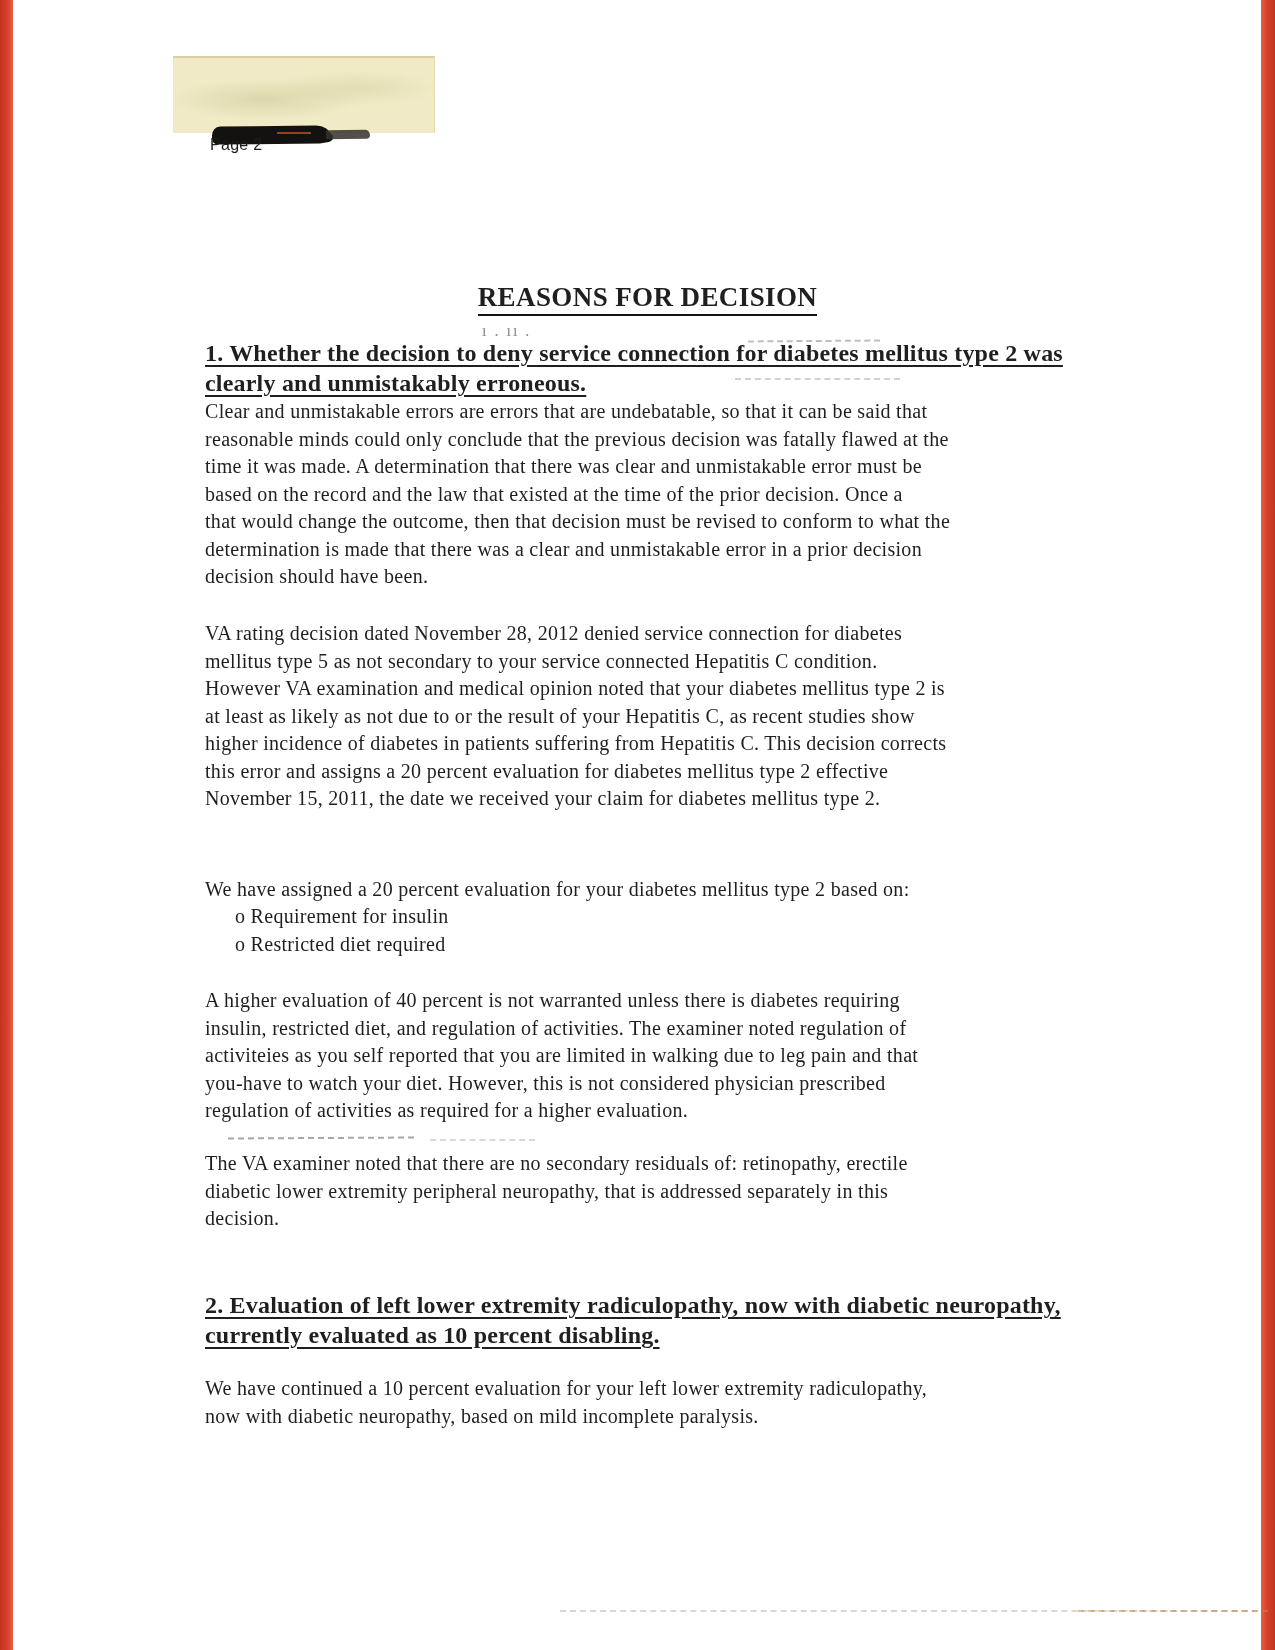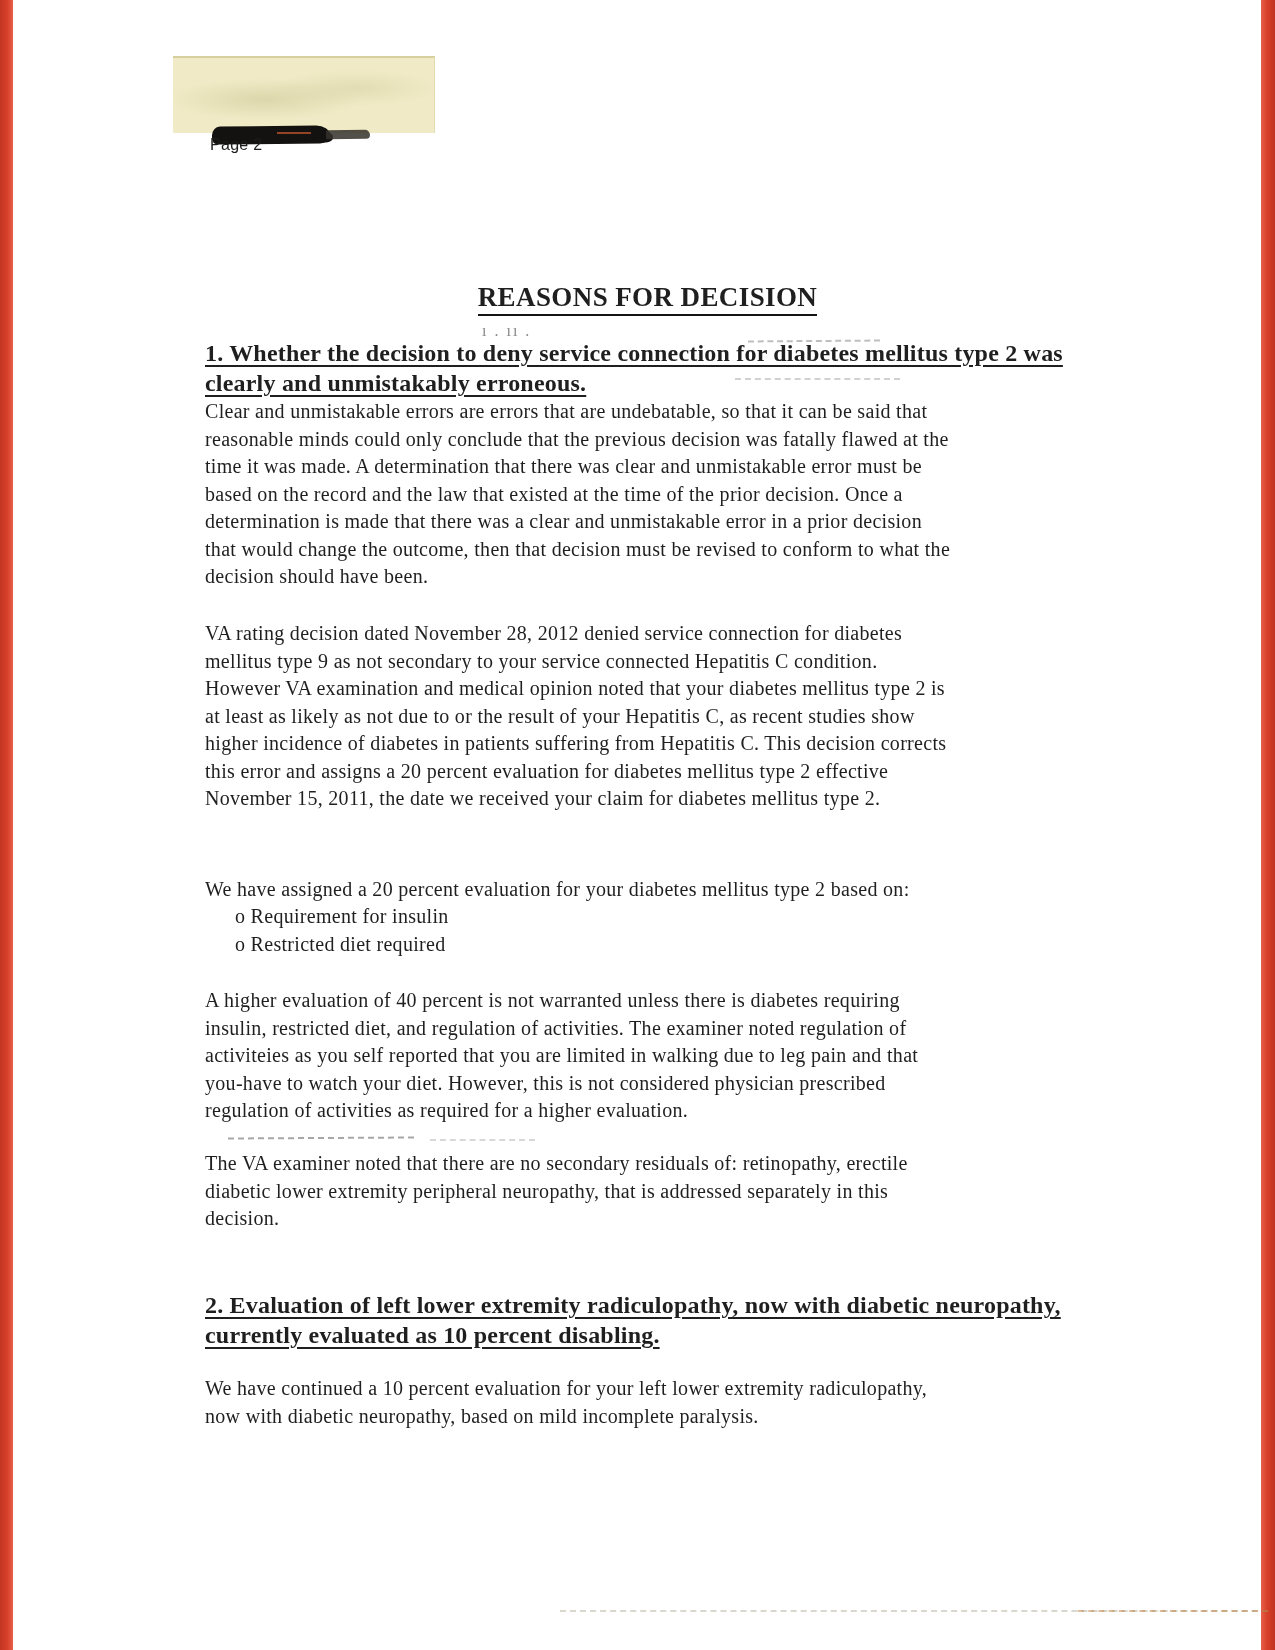--- a/index.html
+++ b/index.html
@@ -101,28 +101,28 @@
   <div class="block heading" style="top:338px">
       <div class="line">1.  Whether the decision to deny service connection for diabetes mellitus type 2 was</div>
       <div class="line">clearly and unmistakably erroneous.</div>
     </div>
 
   <div class="block body-text" style="top:398px">
       <div class="line">Clear and unmistakable errors are errors that are undebatable, so that it can be said that</div>
       <div class="line">reasonable minds could only conclude that the previous decision was fatally flawed at the</div>
       <div class="line">time it was made.  A determination that there was clear and unmistakable error must be</div>
       <div class="line">based on the record and the law that existed at the time of the prior decision.  Once a</div>
+      <div class="line">that would change the outcome, then that decision must be revised to conform to what the</div>
       <div class="line">determination is made that there was a clear and unmistakable error in a prior decision</div>
-      <div class="line">that would change the outcome, then that decision must be revised to conform to what the</div>
       <div class="line">decision should have been.</div>
     </div>
 
   <div class="block body-text" style="top:620px">
       <div class="line">VA rating decision dated November 28, 2012 denied service connection for diabetes</div>
-      <div class="line">mellitus type 9 as not secondary to your service connected Hepatitis C condition.</div>
+      <div class="line">mellitus type 5 as not secondary to your service connected Hepatitis C condition.</div>
       <div class="line">However VA examination and medical opinion noted that your diabetes mellitus type 2 is</div>
       <div class="line">at least as likely as not due to or the result of your Hepatitis C, as recent studies show</div>
       <div class="line">higher incidence of diabetes in patients suffering from Hepatitis C. This decision corrects</div>
       <div class="line">this error and assigns a 20 percent evaluation for diabetes mellitus type 2 effective</div>
       <div class="line">November 15, 2011, the date we received your claim for diabetes mellitus type 2.</div>
     </div>
 
   <div class="block body-text" style="top:876px">
       <div class="line">We have assigned a 20 percent evaluation for your diabetes mellitus type 2 based on:</div>
     </div>

